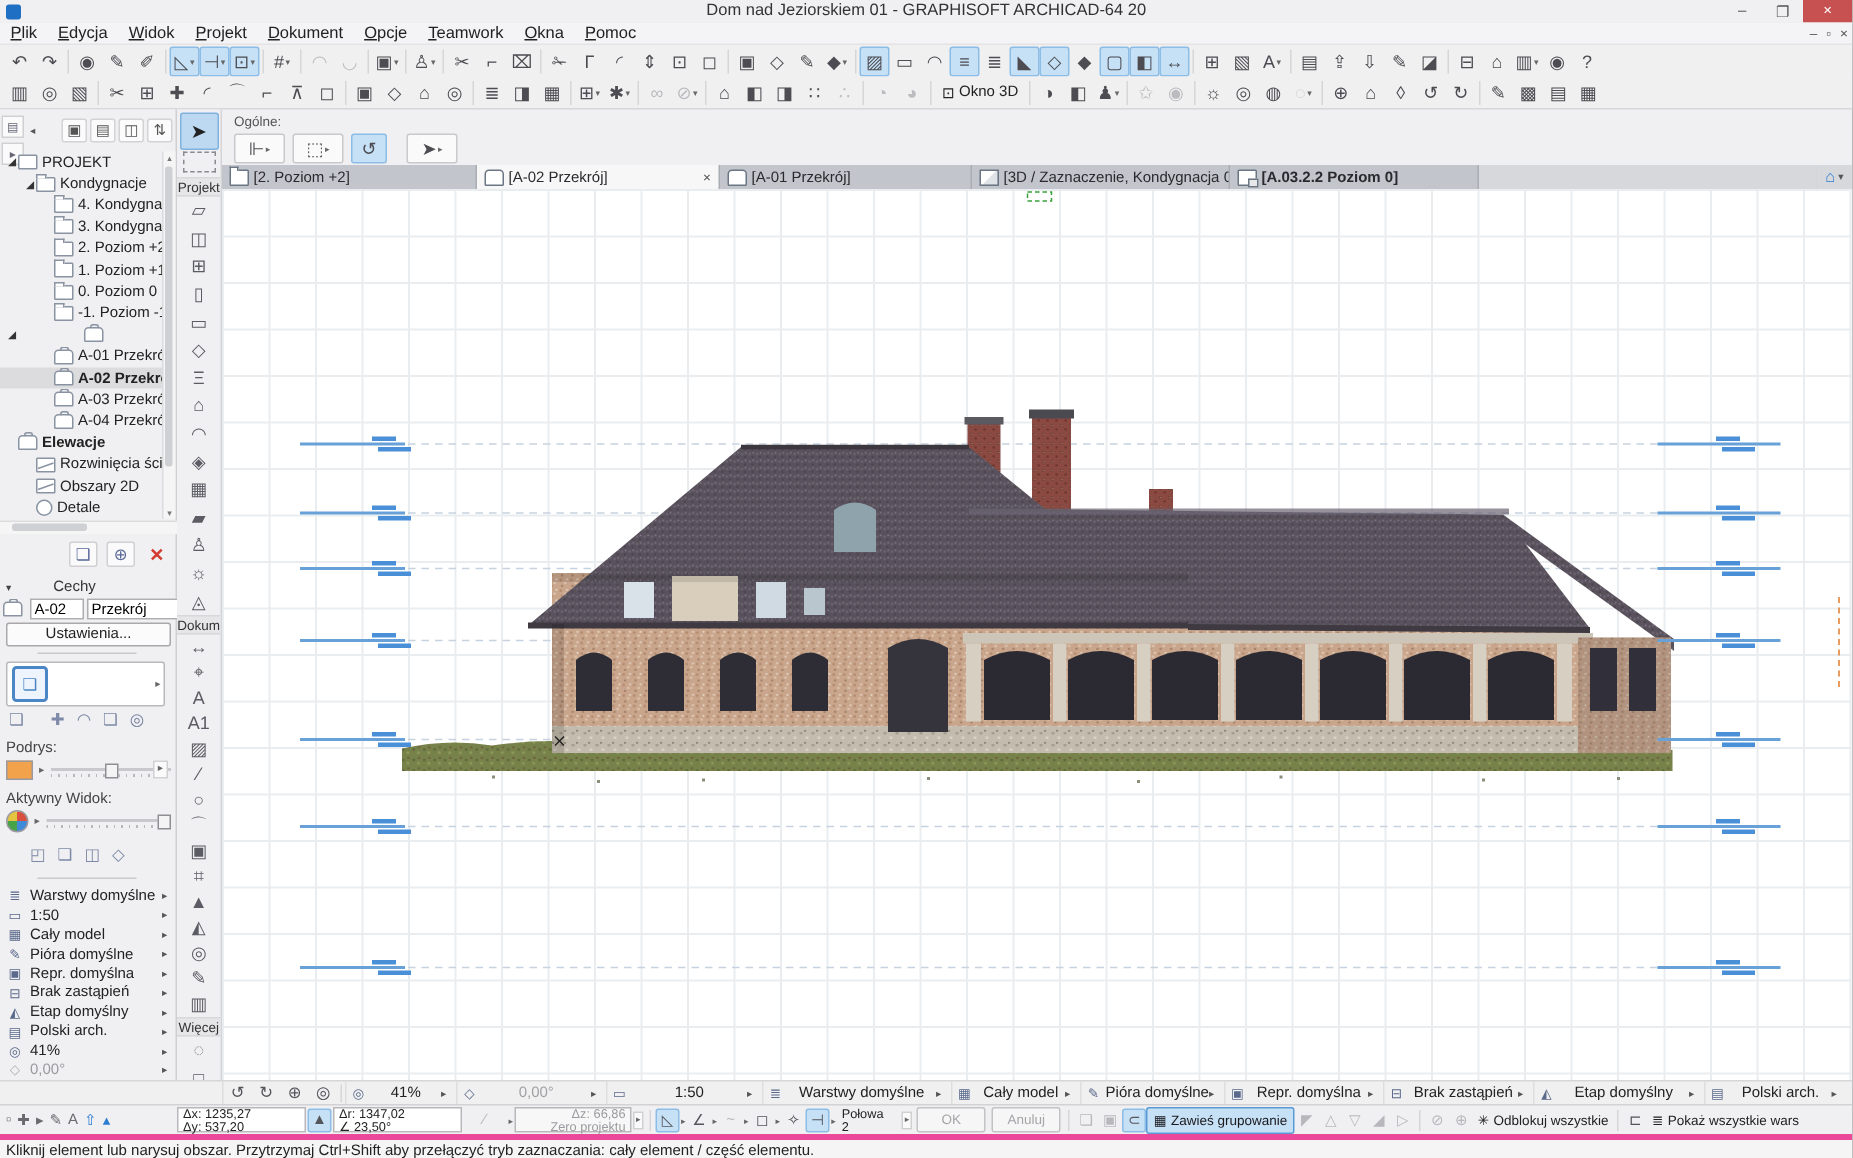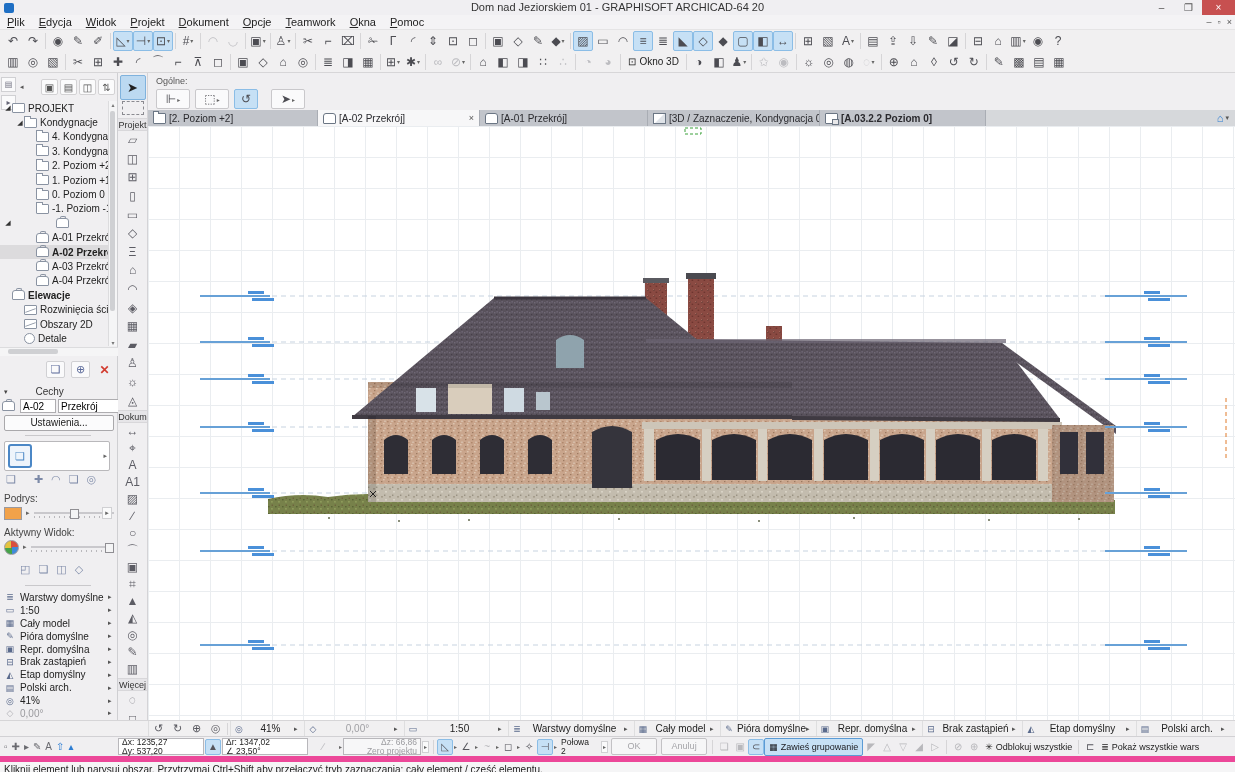--- a/index.html
+++ b/index.html
@@ -119,21 +119,21 @@
   .tkcell.dis{color:#9b9b9f;background:#f7f7f8;}
   .tkbtn{flex:none;height:16px;min-width:16px;display:flex;align-items:center;justify-content:center;font-size:10px;color:#55555c;border:1px solid transparent;box-sizing:border-box;border-radius:2px;}
   .tkbtn.hl{background:#c6e0f5;border-color:#8bbde6;}
   .tkbtn.dis{color:#b8b8bc;}
   .tkdd{font-size:6px;color:#666;flex:none;margin:0 1px;}
   .tkokbtn{flex:none;width:44px;height:15px;border:1px solid #c3c2c5;background:#f6f6f7;color:#a5a5a9;font-size:9px;text-align:center;line-height:14px;border-radius:2px;margin:0 2px;}
   .tkgroupbtn{flex:none;height:16px;display:flex;align-items:center;gap:3px;padding:0 4px;background:#c6e0f5;border:1px solid #5b9bd5;border-radius:2px;font-size:9px;color:#1a1a1e;}
   .tksep{width:1px;height:14px;background:#d6d5d7;margin:0 3px;flex:none;}
   .tklabelbtn{flex:none;display:flex;align-items:center;gap:3px;font-size:9px;color:#222;padding:0 3px;}
   
-  .statusbar{position:absolute;left:0;top:756px;width:1235px;height:16px;background:#f5f5f6;border-top:6px solid #ec4899;font-size:10px;color:#222;line-height:15px;padding-left:4px;box-sizing:border-box;white-space:nowrap;overflow:hidden;}
+  .statusbar{position:absolute;left:0;top:756px;width:1235px;height:16px;background:#f5f5f6;border-top:4px solid #ec4899;font-size:10px;color:#222;line-height:15px;padding-left:4px;box-sizing:border-box;white-space:nowrap;overflow:hidden;}
 </style>
 </head>
 <body>
 
 <div id="app">
 
   <div class="titlebar">
     <div class="appicon"></div>
     <div class="titletext">Dom nad Jeziorskiem 01 - GRAPHISOFT ARCHICAD-64 20</div>
     <div class="wincontrols">

